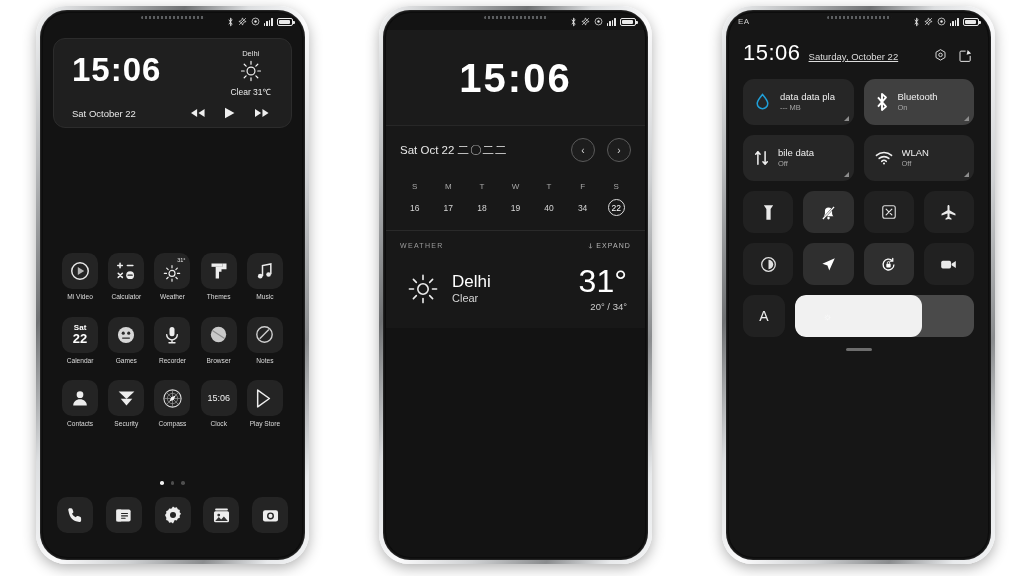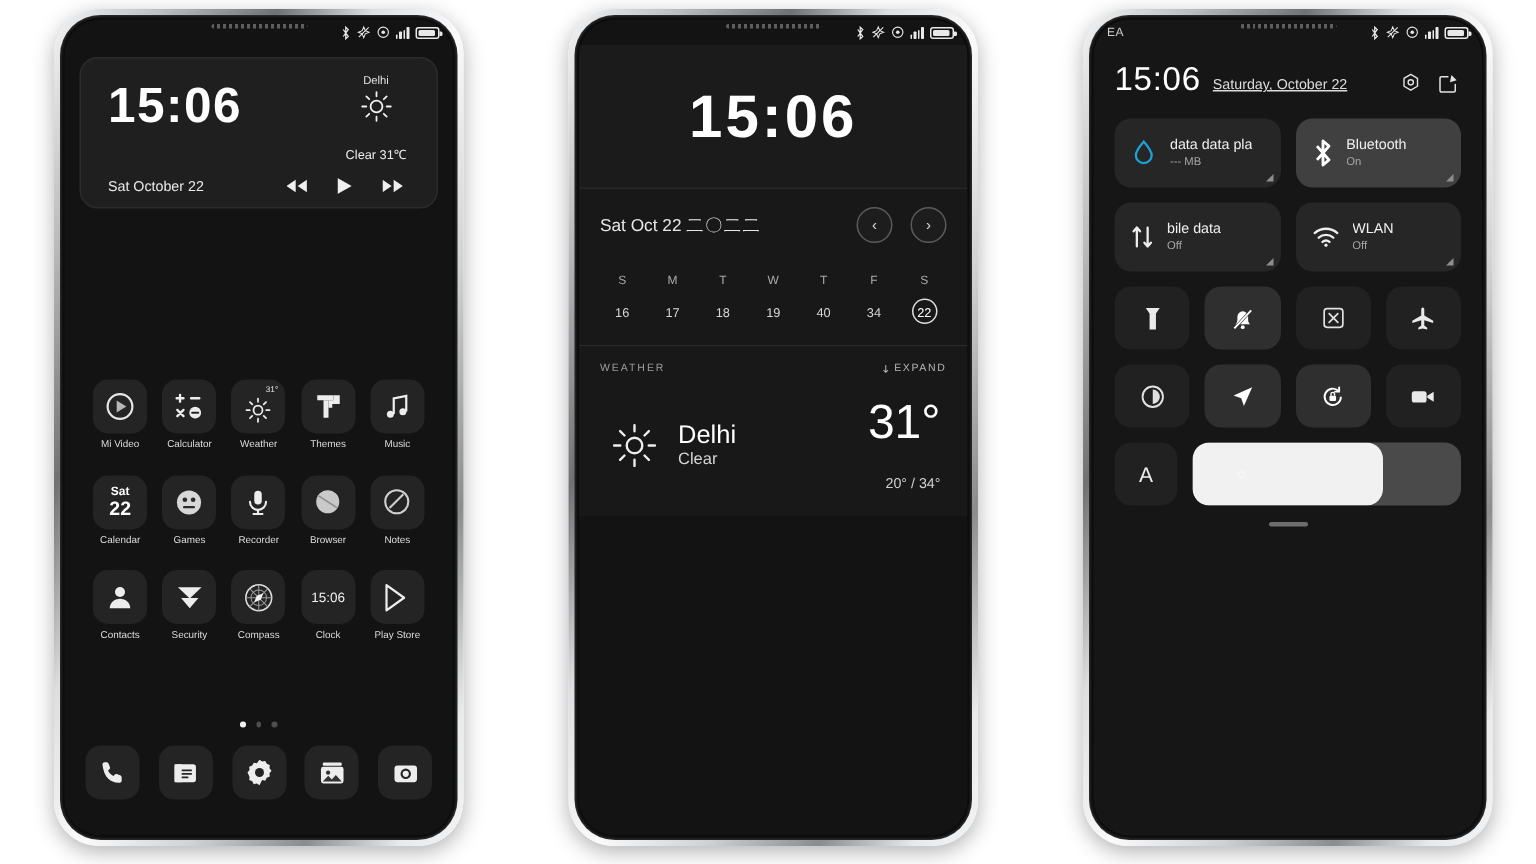--- a/index.html
+++ b/index.html
@@ -83,21 +83,21 @@
     border-radius: 12px;
     padding: 10px 12px 8px;
   }
   .w-top { display: flex; align-items: flex-start; justify-content: space-between; }
   .w-time {
     font-size: 33px; font-weight: 700; color: #fff;
     letter-spacing: 1px; line-height: 1; padding-top: 4px; padding-left: 6px;
   }
   .w-weather { text-align: center; padding-right: 8px; }
   .w-city { font-size: 7.5px; color: #e3e3e3; margin-bottom: 2px; }
-  .w-cond { font-size: 8.5px; color: #ededed; margin-top: 10px; }
+  .w-cond { font-size: 8.5px; color: #ededed; margin-top: 0; }
   .w-bottom {
     display: flex; align-items: center; justify-content: space-between;
     margin-top: 10px; padding: 0 4px 0 6px;
   }
   .w-date { font-size: 9.5px; color: #e9e9e9; }
   .w-ctrls { display: flex; align-items: center; gap: 20px; padding-right: 6px; }
 
   .app-grid {
     position: absolute; left: 0; right: 0; top: 240px;
     padding: 0 14px;
@@ -175,21 +175,21 @@
   .p2-wx-head { display: flex; align-items: center; justify-content: space-between; }
   .p2-wx-title { font-size: 7px; color: #9b9b9b; letter-spacing: 1.3px; }
   .p2-wx-expand { font-size: 7px; color: #b6b6b6; letter-spacing: 1.1px; display: flex; align-items: center; gap: 3px; }
   .p2-wx-body { display: flex; align-items: center; margin-top: 16px; padding: 0 4px; }
   .p2-wx-ico { width: 38px; display: flex; justify-content: center; }
   .p2-wx-place { margin-left: 10px; flex: 1; }
   .p2-wx-city { font-size: 17px; color: #fff; line-height: 1.1; }
   .p2-wx-cond { font-size: 11px; color: #d4d4d4; }
   .p2-wx-temps { text-align: right; }
   .p2-wx-temp { font-size: 32px; color: #fff; line-height: 1; font-weight: 300; }
-  .p2-wx-range { font-size: 9.5px; color: #cfcfcf; margin-top: 20px; }
+  .p2-wx-range { font-size: 9.5px; color: #cfcfcf; margin-top: 4px; }
 
   
   #phone3 { left: 722px; top: 6px; width: 273px; height: 558px; }
   #phone3 .screen { background: #161616; }
 
   .p3-head { display: flex; align-items: center; padding: 10px 14px 0; gap: 8px; }
   .p3-time { font-size: 22px; color: #fff; font-weight: 400; letter-spacing: .5px; }
   .p3-date { font-size: 9.5px; color: #dcdcdc; flex: 1; padding-top: 7px; text-decoration: underline; }
   .p3-headbtn { width: 17px; height: 17px; display: flex; align-items: center; justify-content: center; margin-top: 5px; }
 

